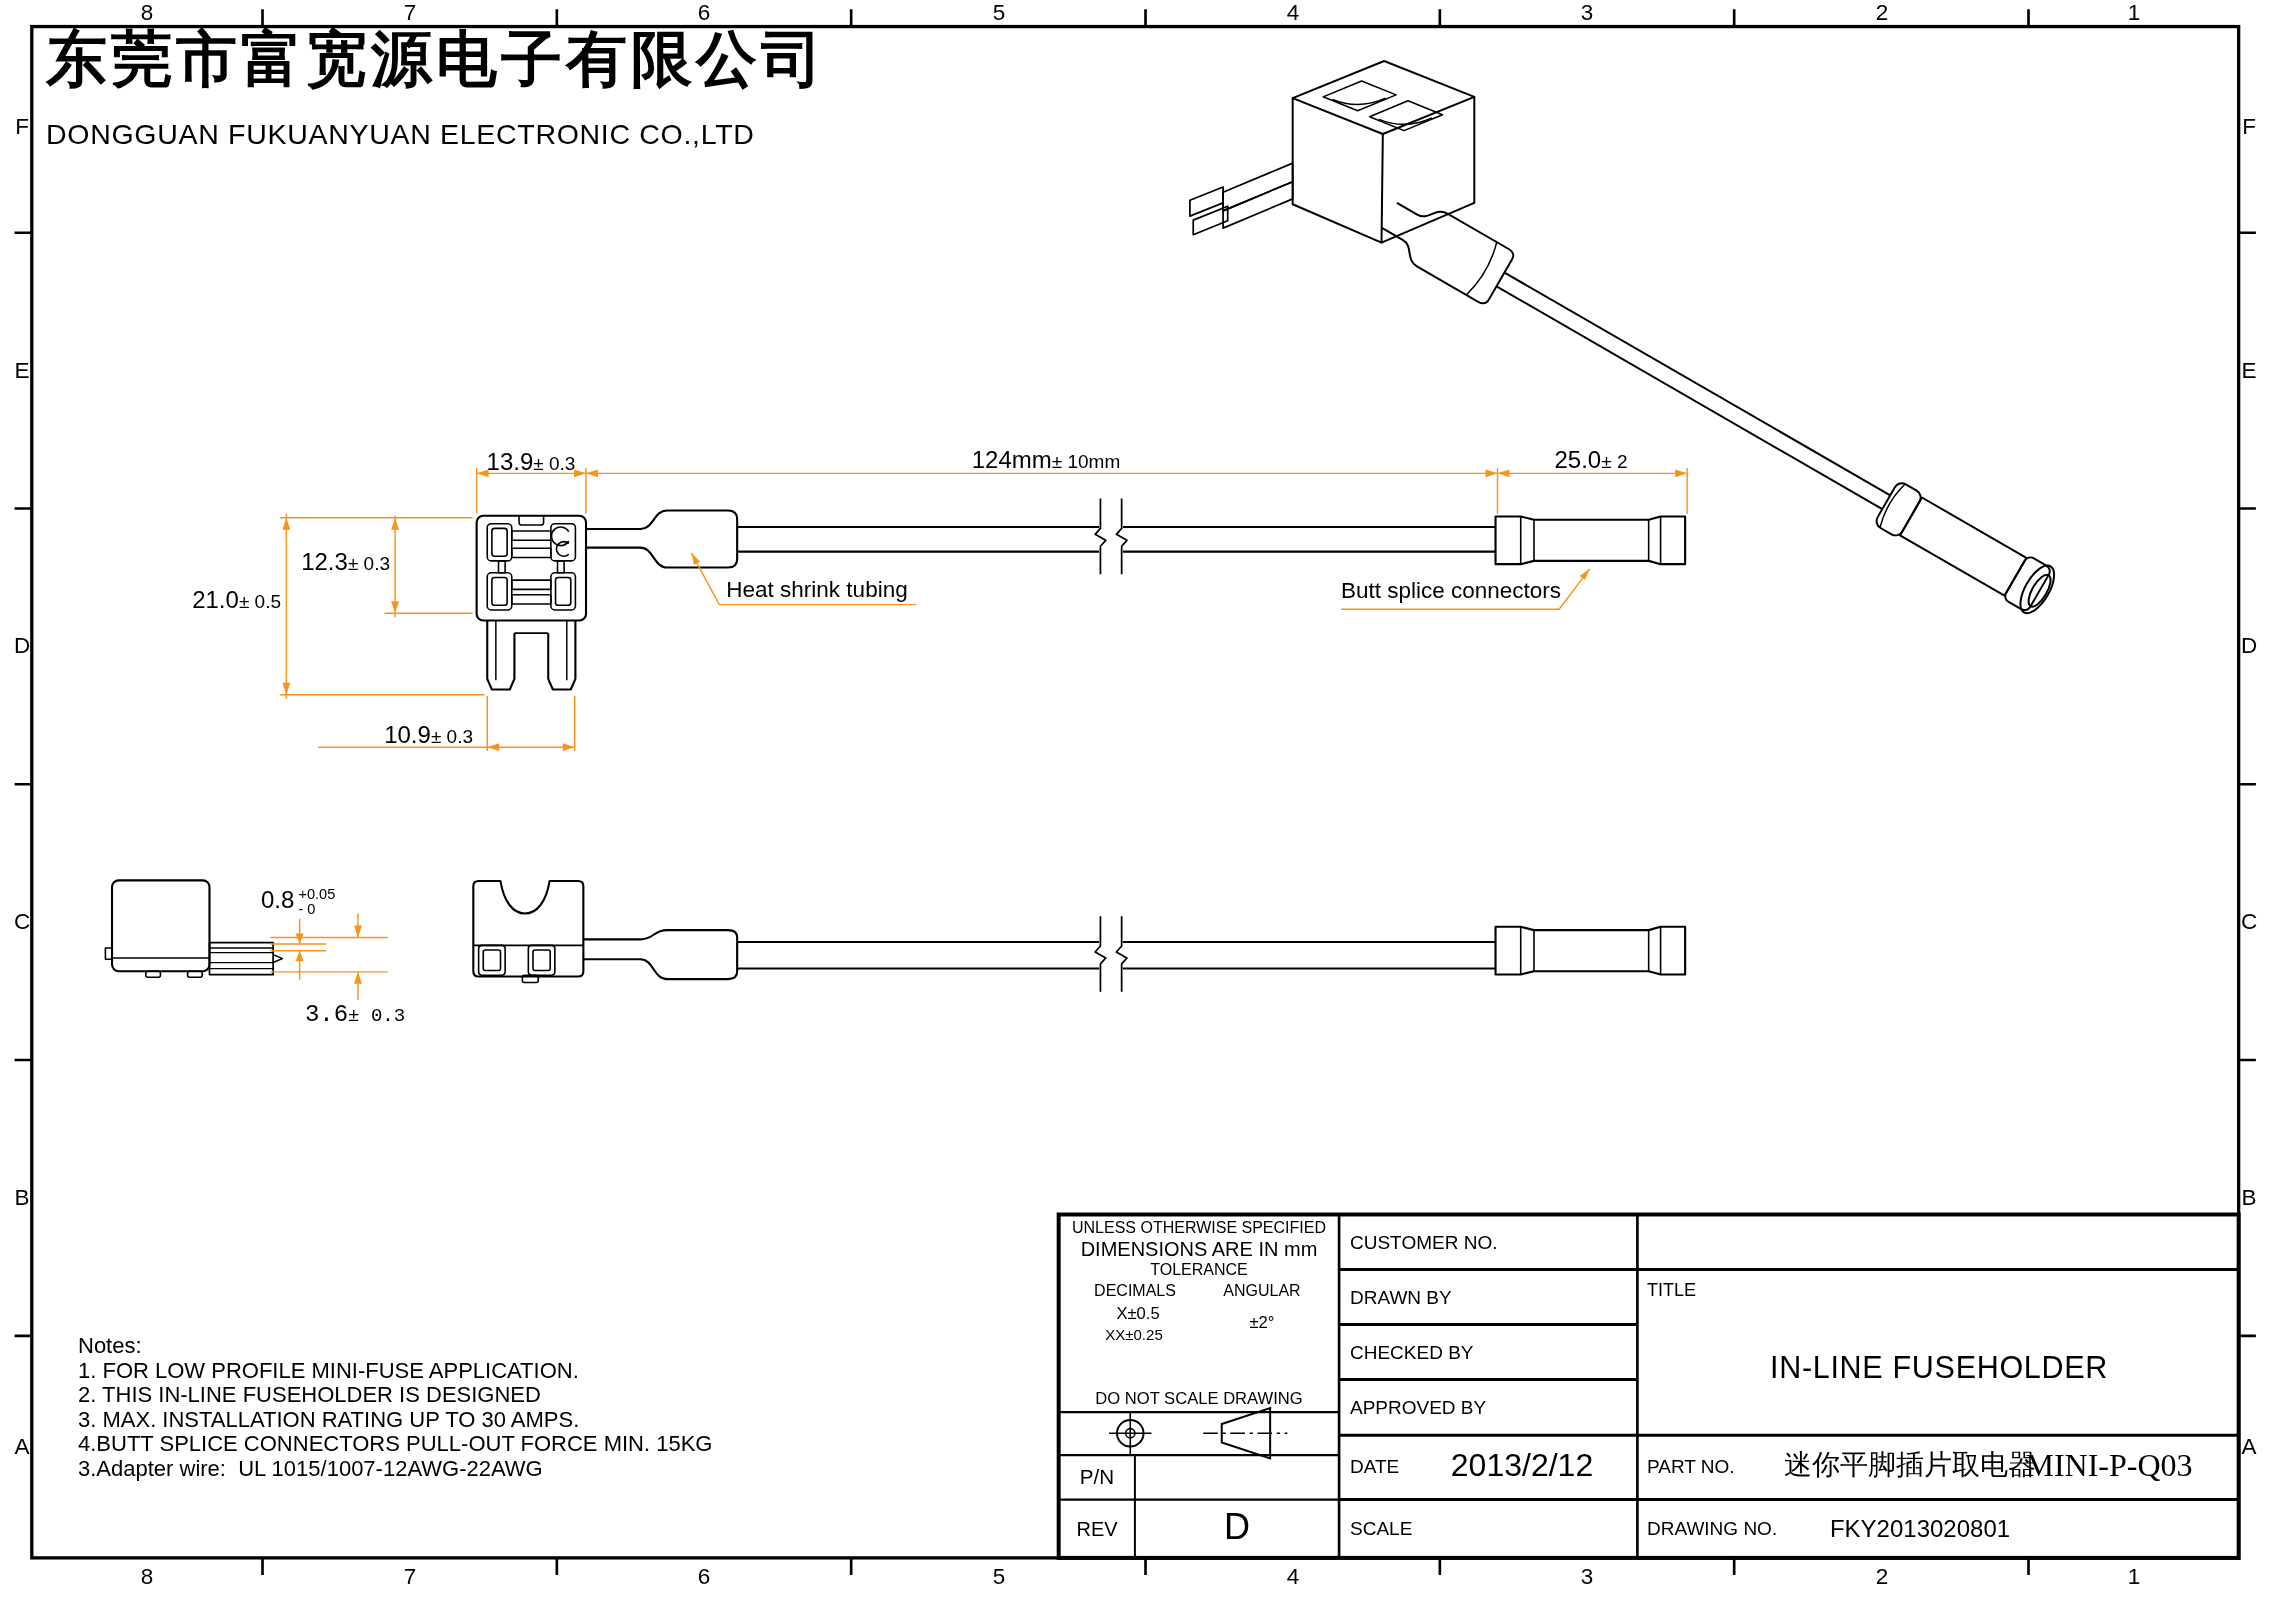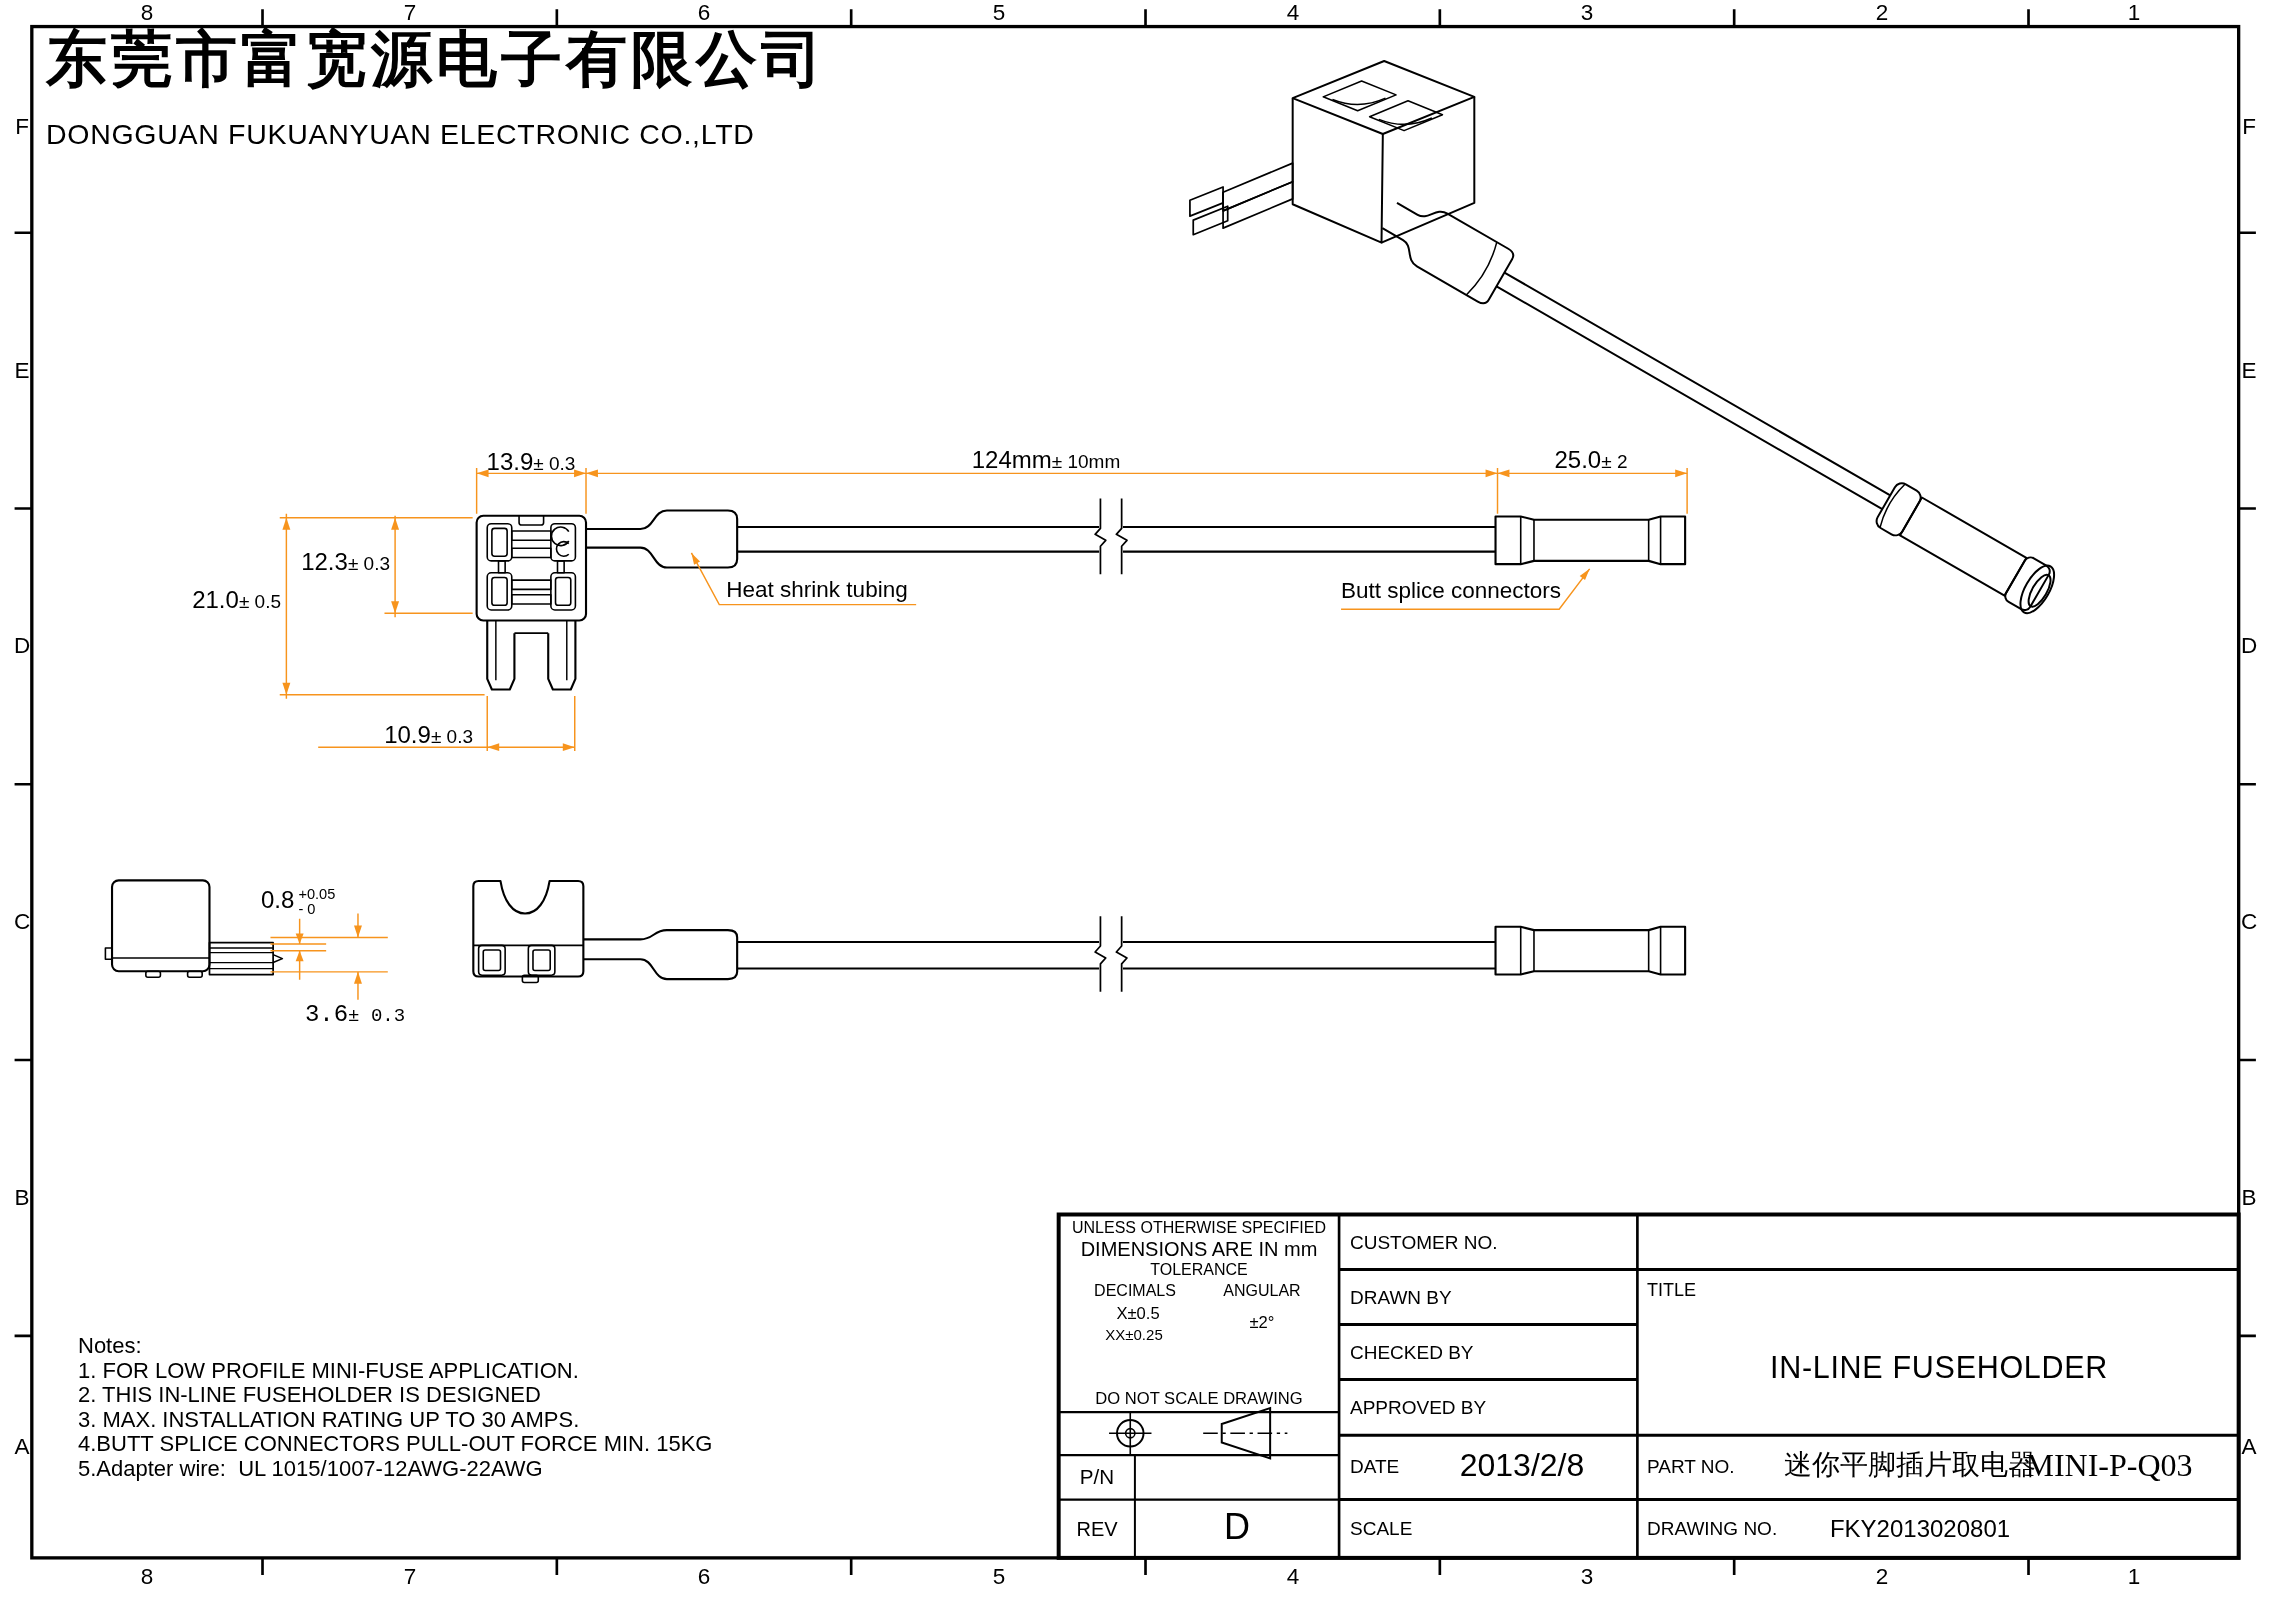--- a/index.html
+++ b/index.html
@@ -242,42 +242,42 @@
 
 <div class="anno" style="left:817px;top:590px;">Heat shrink tubing</div>
 <div class="anno" style="left:1451px;top:591px;">Butt splice connectors</div>
 
 <div class="notes">
     <div class="note-line">Notes:</div>
     <div class="note-line">1. FOR LOW PROFILE MINI-FUSE APPLICATION.</div>
     <div class="note-line">2. THIS IN-LINE FUSEHOLDER IS DESIGNED</div>
     <div class="note-line">3. MAX. INSTALLATION RATING UP TO 30 AMPS.</div>
     <div class="note-line">4.BUTT SPLICE CONNECTORS PULL-OUT FORCE MIN. 15KG</div>
-    <div class="note-line">5.Adapter wire:  UL 1015/1007-12AWG-22AWG</div>
+    <div class="note-line">3.Adapter wire:  UL 1015/1007-12AWG-22AWG</div>
   </div>
 
 <div class="tbc" style="left:1199px;top:1228px;font-size:16px;">UNLESS OTHERWISE SPECIFIED</div>
 <div class="tbc" style="left:1199px;top:1249px;font-size:20px;">DIMENSIONS ARE IN mm</div>
 <div class="tbc" style="left:1199px;top:1270px;font-size:16px;">TOLERANCE</div>
 <div class="tbc" style="left:1135px;top:1291px;font-size:16px;">DECIMALS</div>
 <div class="tbc" style="left:1262px;top:1291px;font-size:16px;">ANGULAR</div>
 <div class="tbc" style="left:1138px;top:1314px;font-size:16.6px;">X±0.5</div>
 <div class="tbc" style="left:1262px;top:1323px;font-size:16.6px;">±2°</div>
 <div class="tbc" style="left:1134px;top:1334px;font-size:15px;">XX±0.25</div>
 <div class="tbc" style="left:1199px;top:1399px;font-size:16.6px;">DO NOT SCALE DRAWING</div>
 <div class="tbc" style="left:1097px;top:1477px;font-size:20.6px;">P/N</div>
 <div class="tbc" style="left:1097px;top:1529px;font-size:20px;">REV</div>
 <div class="tbc" style="left:1237px;top:1527px;font-size:36px;">D</div>
 
 <div class="tbl" style="left:1350px;top:1243px;">CUSTOMER NO.</div>
 <div class="tbl" style="left:1350px;top:1298px;">DRAWN BY</div>
 <div class="tbl" style="left:1350px;top:1353px;">CHECKED BY</div>
 <div class="tbl" style="left:1350px;top:1408px;">APPROVED BY</div>
 <div class="tbl" style="left:1350px;top:1467px;">DATE</div>
-<div class="tbc" style="left:1522px;top:1465px;font-size:32px;">2013/2/8</div>
+<div class="tbc" style="left:1522px;top:1465px;font-size:32px;">2013/2/12</div>
 <div class="tbl" style="left:1350px;top:1529px;">SCALE</div>
 
 <div class="tbl" style="left:1647px;top:1290px;font-size:18px;">TITLE</div>
 <div class="tbc" style="left:1939px;top:1367px;font-size:30.5px;letter-spacing:0.7px;">IN-LINE FUSEHOLDER</div>
 <div class="tbl" style="left:1647px;top:1467px;">PART NO.</div>
 <div class="tbc cjk-serif" style="left:1910px;top:1465px;font-size:28px;">迷你平脚插片取电器</div>
 <div class="tbc serif" style="left:2109px;top:1465px;font-size:32px;">MINI-P-Q03</div>
 <div class="tbl" style="left:1647px;top:1529px;">DRAWING NO.</div>
 <div class="tbc" style="left:1920px;top:1529px;font-size:24px;">FKY2013020801</div>
 

